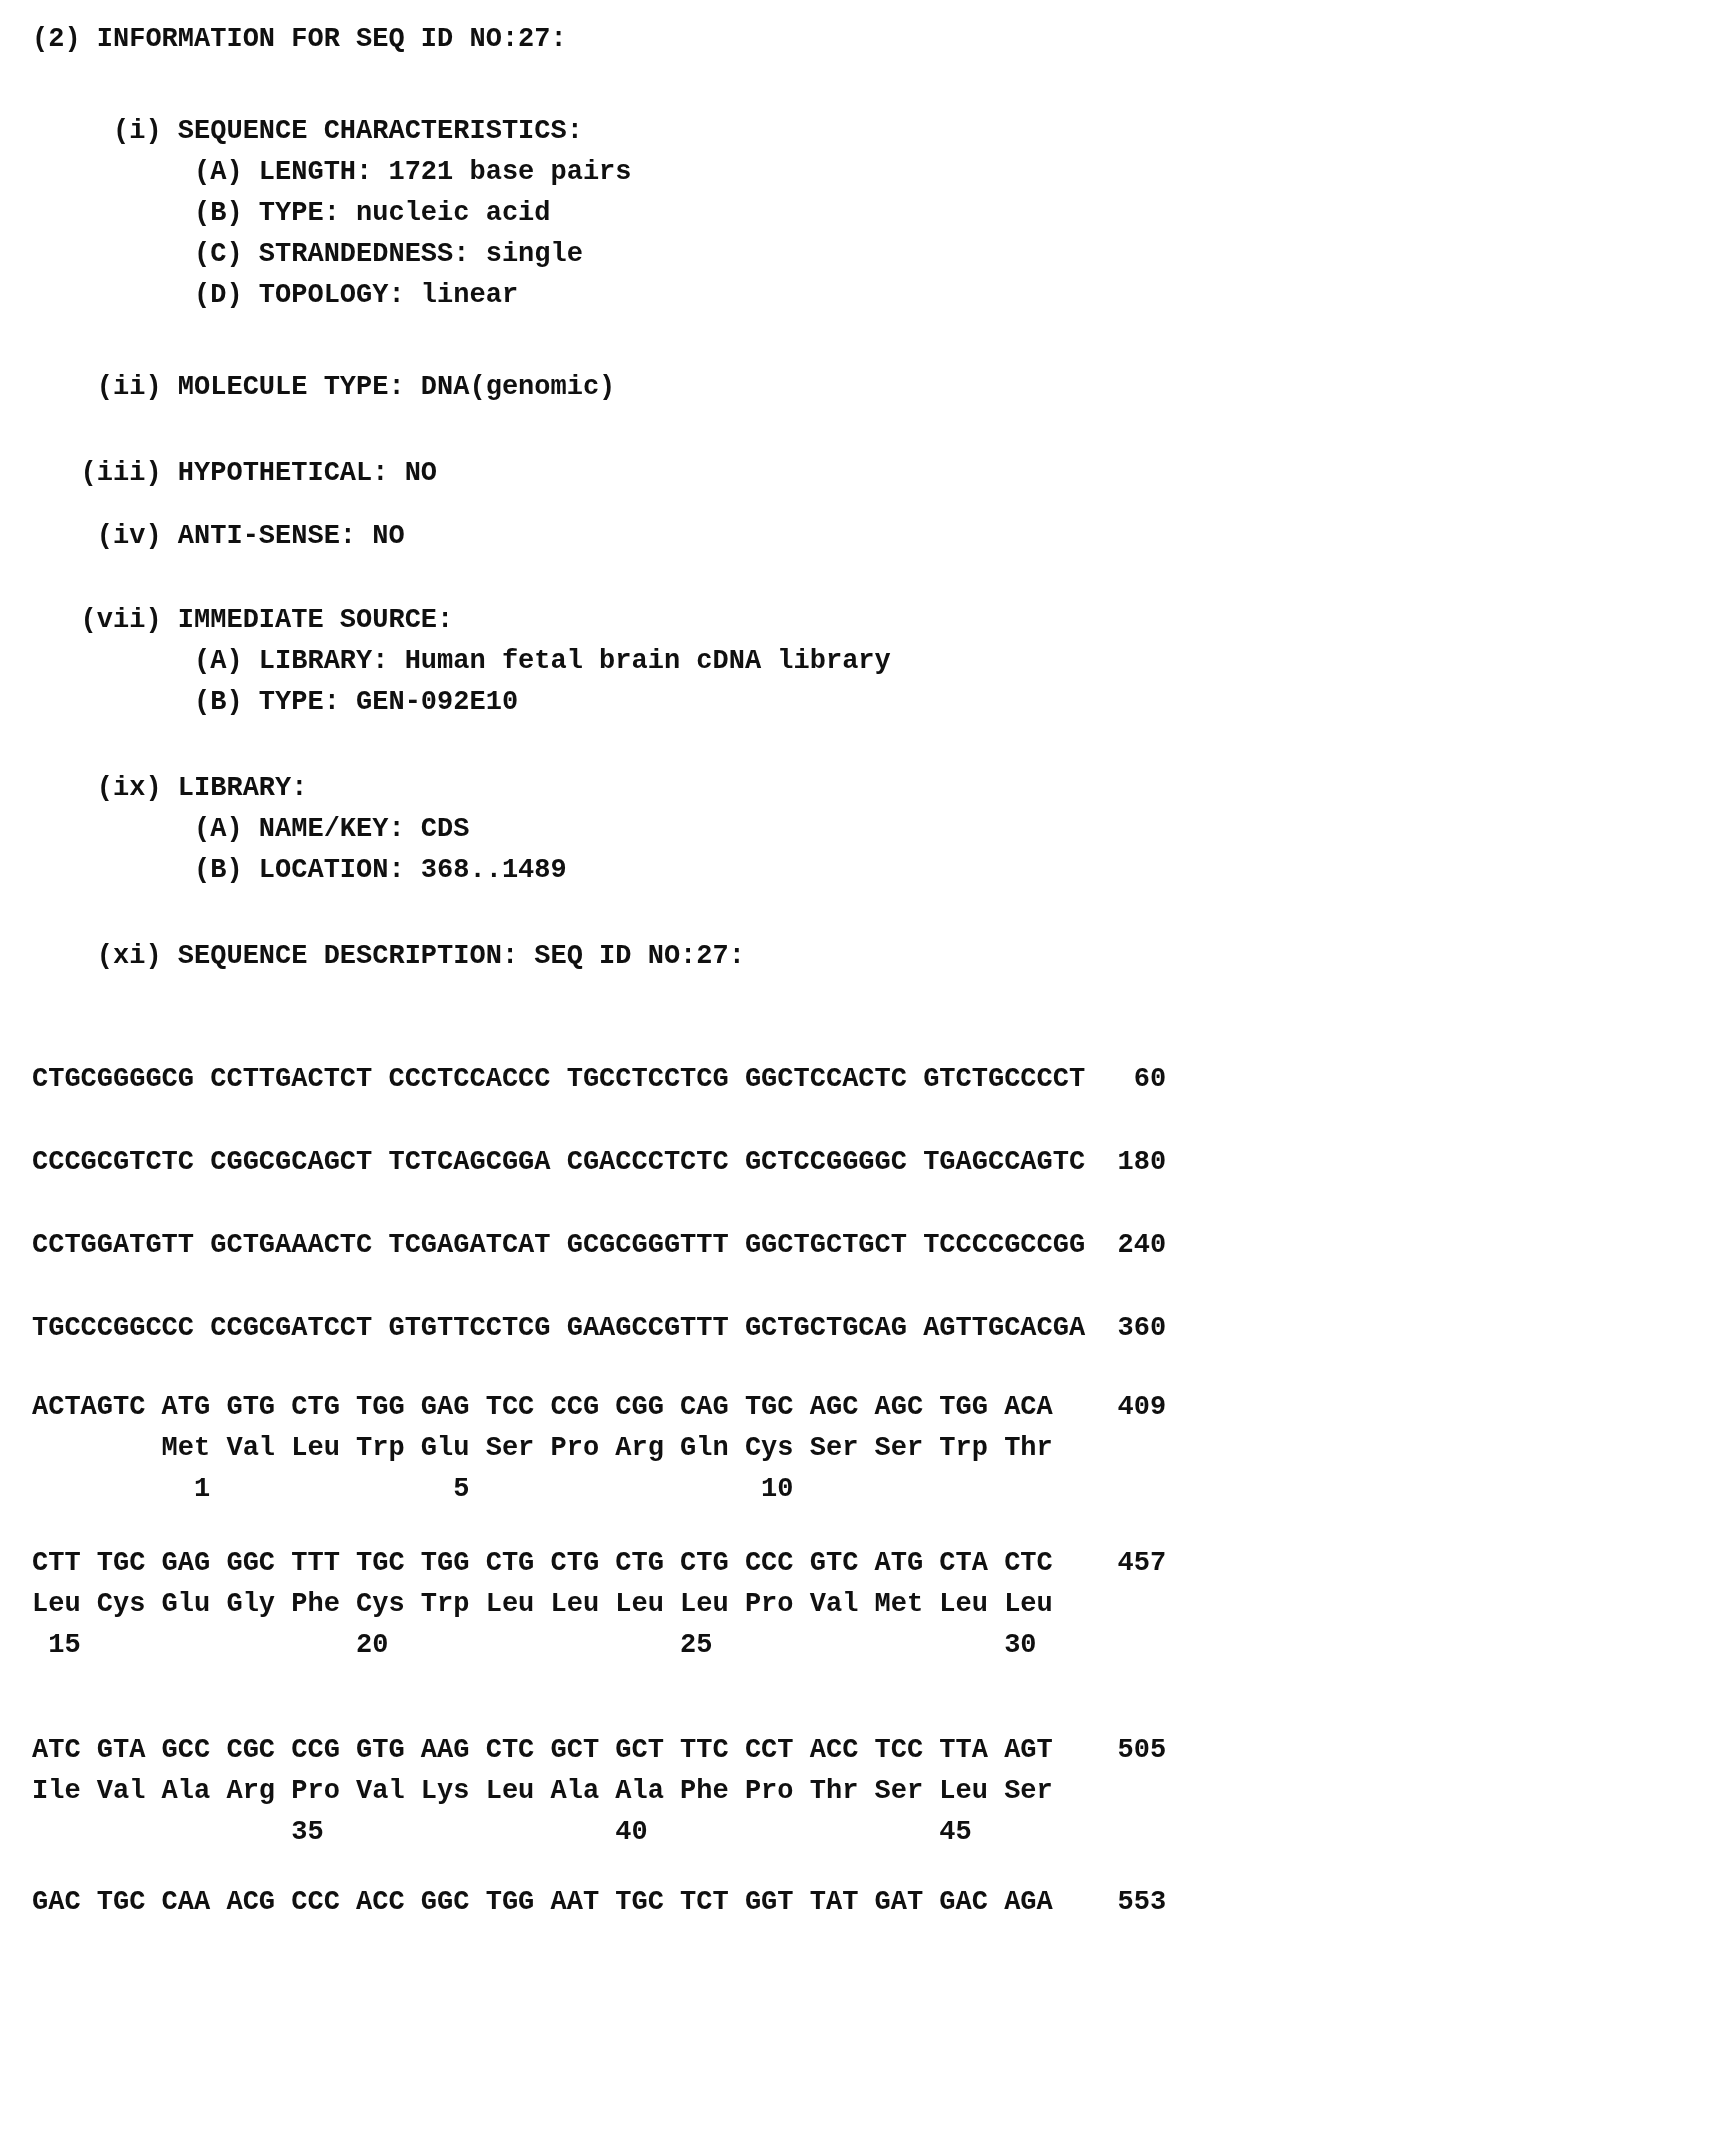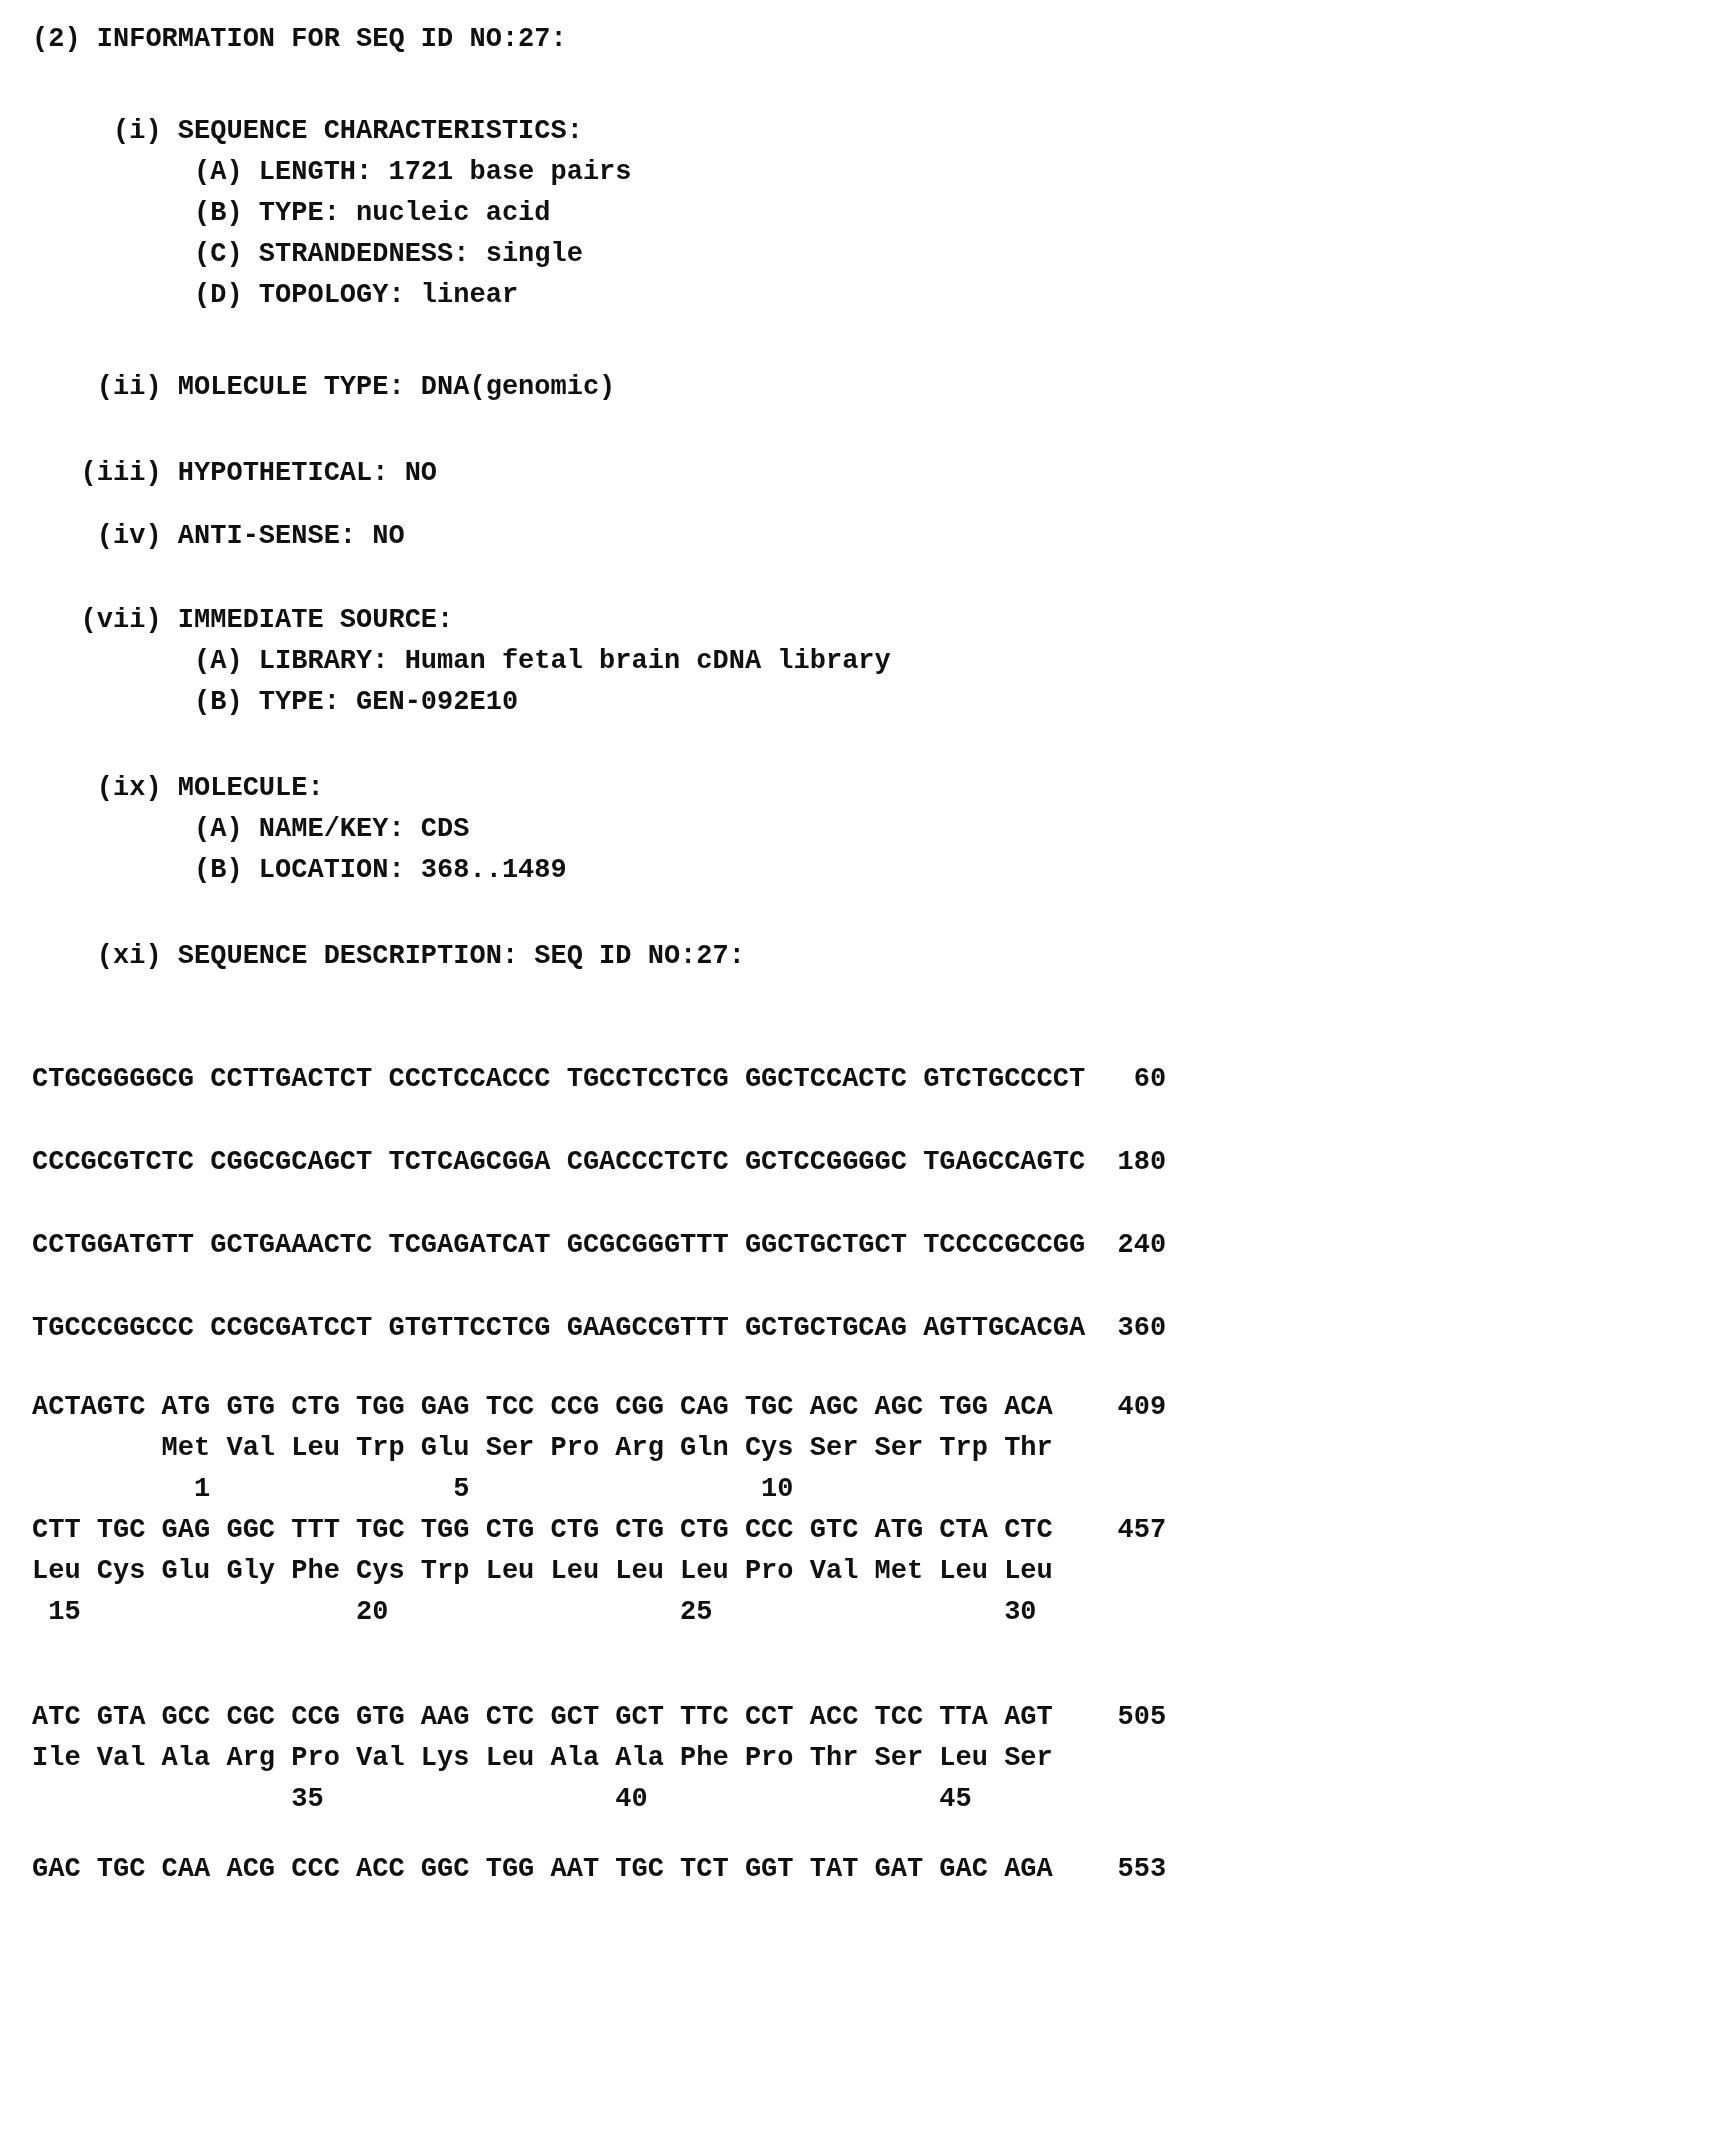--- a/index.html
+++ b/index.html
@@ -23,21 +23,21 @@
   .line {
     white-space: pre;
   }
   .mt58 { margin-top: 51px; }
   .mt51 { margin-top: 45px; }
   .mt49 { margin-top: 43px; }
   .mt47 { margin-top: 22px; }
   .mt93 { margin-top: 82px; }
   .mt48 { margin-top: 42px; }
   .mt43 { margin-top: 38px; }
-  .mt38 { }
+  .mt38 { margin-top: 33px; }
   .mt73 { margin-top: 64px; }
   .mt33 { margin-top: 29px; }
 </style>
 </head>
 <body>
 
 <div class="page">
 
   <div class="line">(2) INFORMATION FOR SEQ ID NO:27:</div>
 
@@ -50,21 +50,21 @@
   <div class="line mt58">    (ii) MOLECULE TYPE: DNA(genomic)</div>
 
   <div class="line mt51">   (iii) HYPOTHETICAL: NO</div>
 
   <div class="line mt47">    (iv) ANTI-SENSE: NO</div>
 
   <div class="line mt49">   (vii) IMMEDIATE SOURCE:</div>
   <div class="line">          (A) LIBRARY: Human fetal brain cDNA library</div>
   <div class="line">          (B) TYPE: GEN-092E10</div>
 
-  <div class="line mt51">    (ix) MOLECULE:</div>
+  <div class="line mt51">    (ix) LIBRARY:</div>
   <div class="line">          (A) NAME/KEY: CDS</div>
   <div class="line">          (B) LOCATION: 368..1489</div>
 
   <div class="line mt51">    (xi) SEQUENCE DESCRIPTION: SEQ ID NO:27:</div>
 
   <div class="line mt93">CTGCGGGGCG CCTTGACTCT CCCTCCACCC TGCCTCCTCG GGCTCCACTC GTCTGCCCCT   60</div>
   <div class="line mt48">CCCGCGTCTC CGGCGCAGCT TCTCAGCGGA CGACCCTCTC GCTCCGGGGC TGAGCCAGTC  180</div>
   <div class="line mt48">CCTGGATGTT GCTGAAACTC TCGAGATCAT GCGCGGGTTT GGCTGCTGCT TCCCCGCCGG  240</div>
   <div class="line mt48">TGCCCGGCCC CCGCGATCCT GTGTTCCTCG GAAGCCGTTT GCTGCTGCAG AGTTGCACGA  360</div>
 

